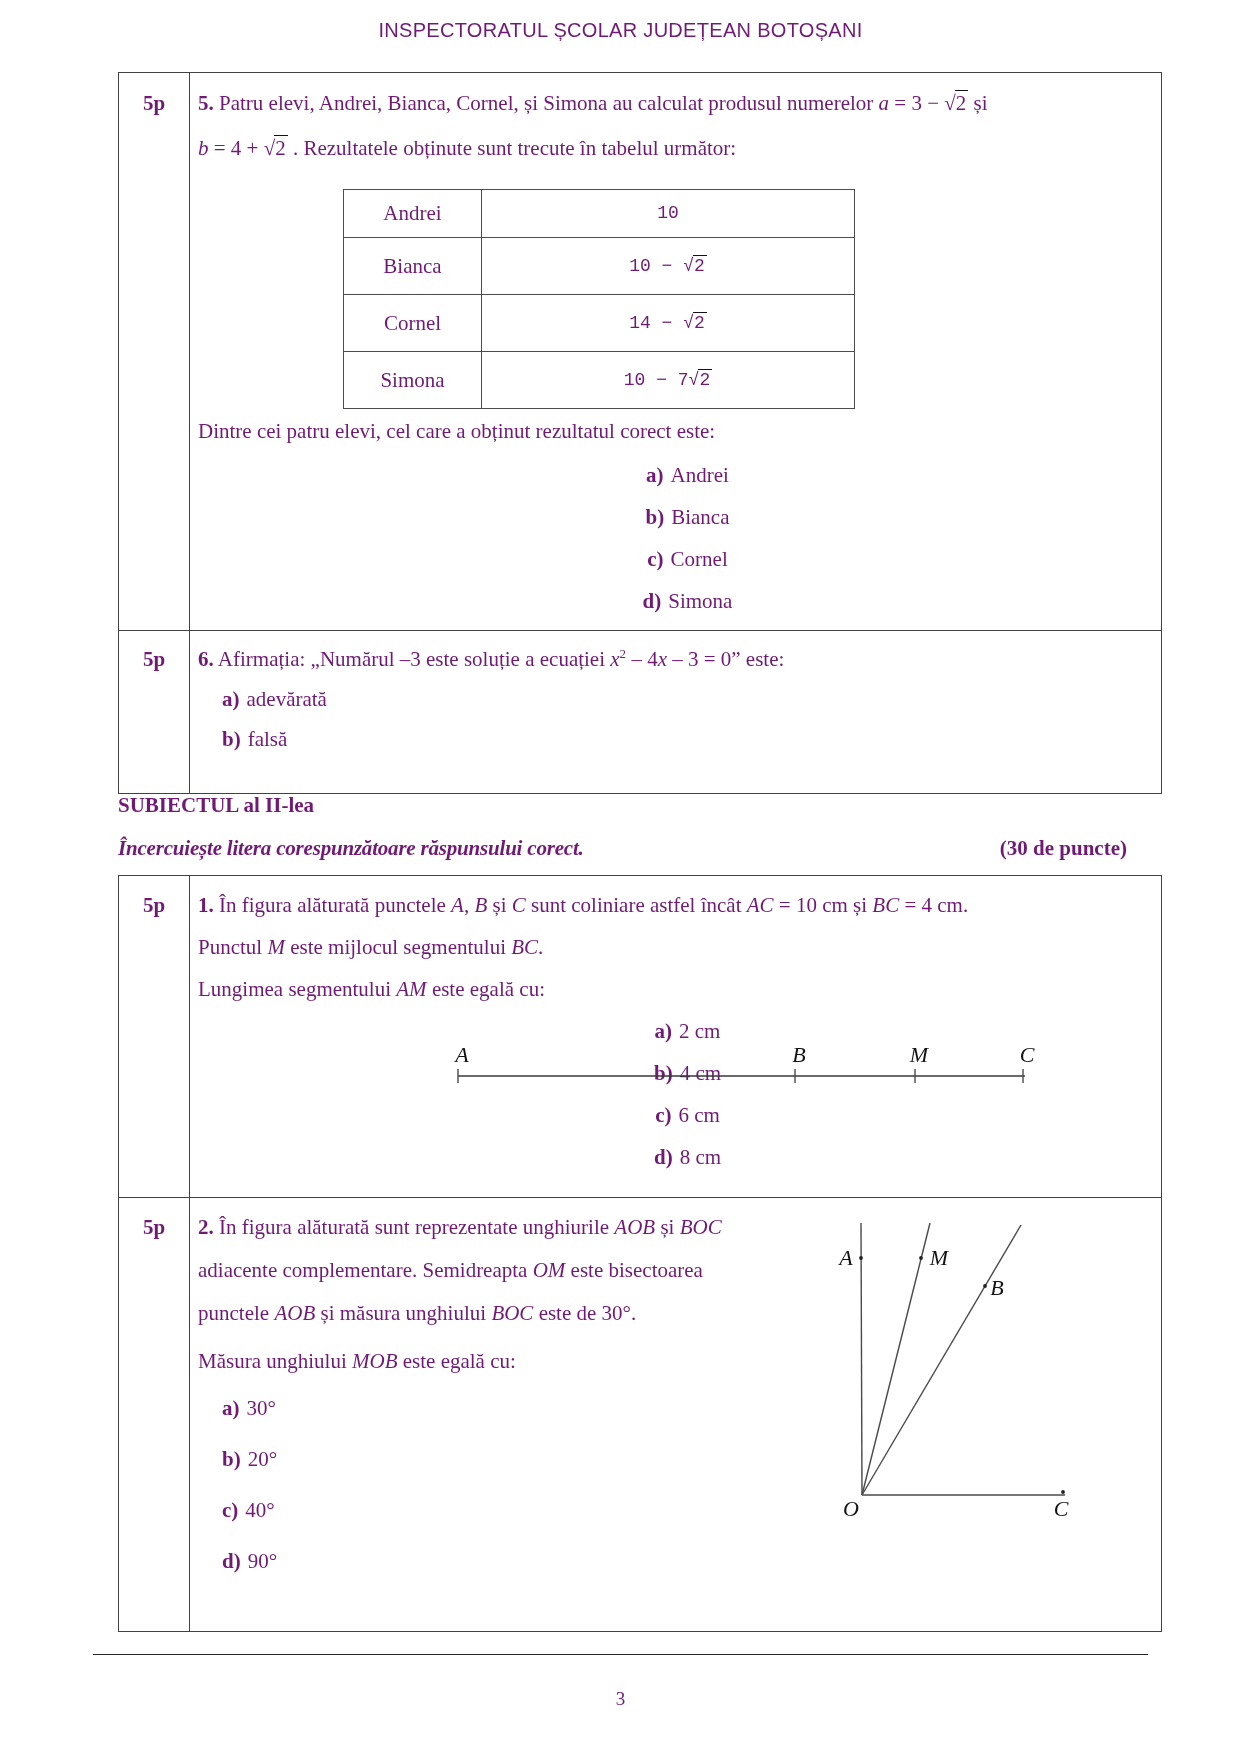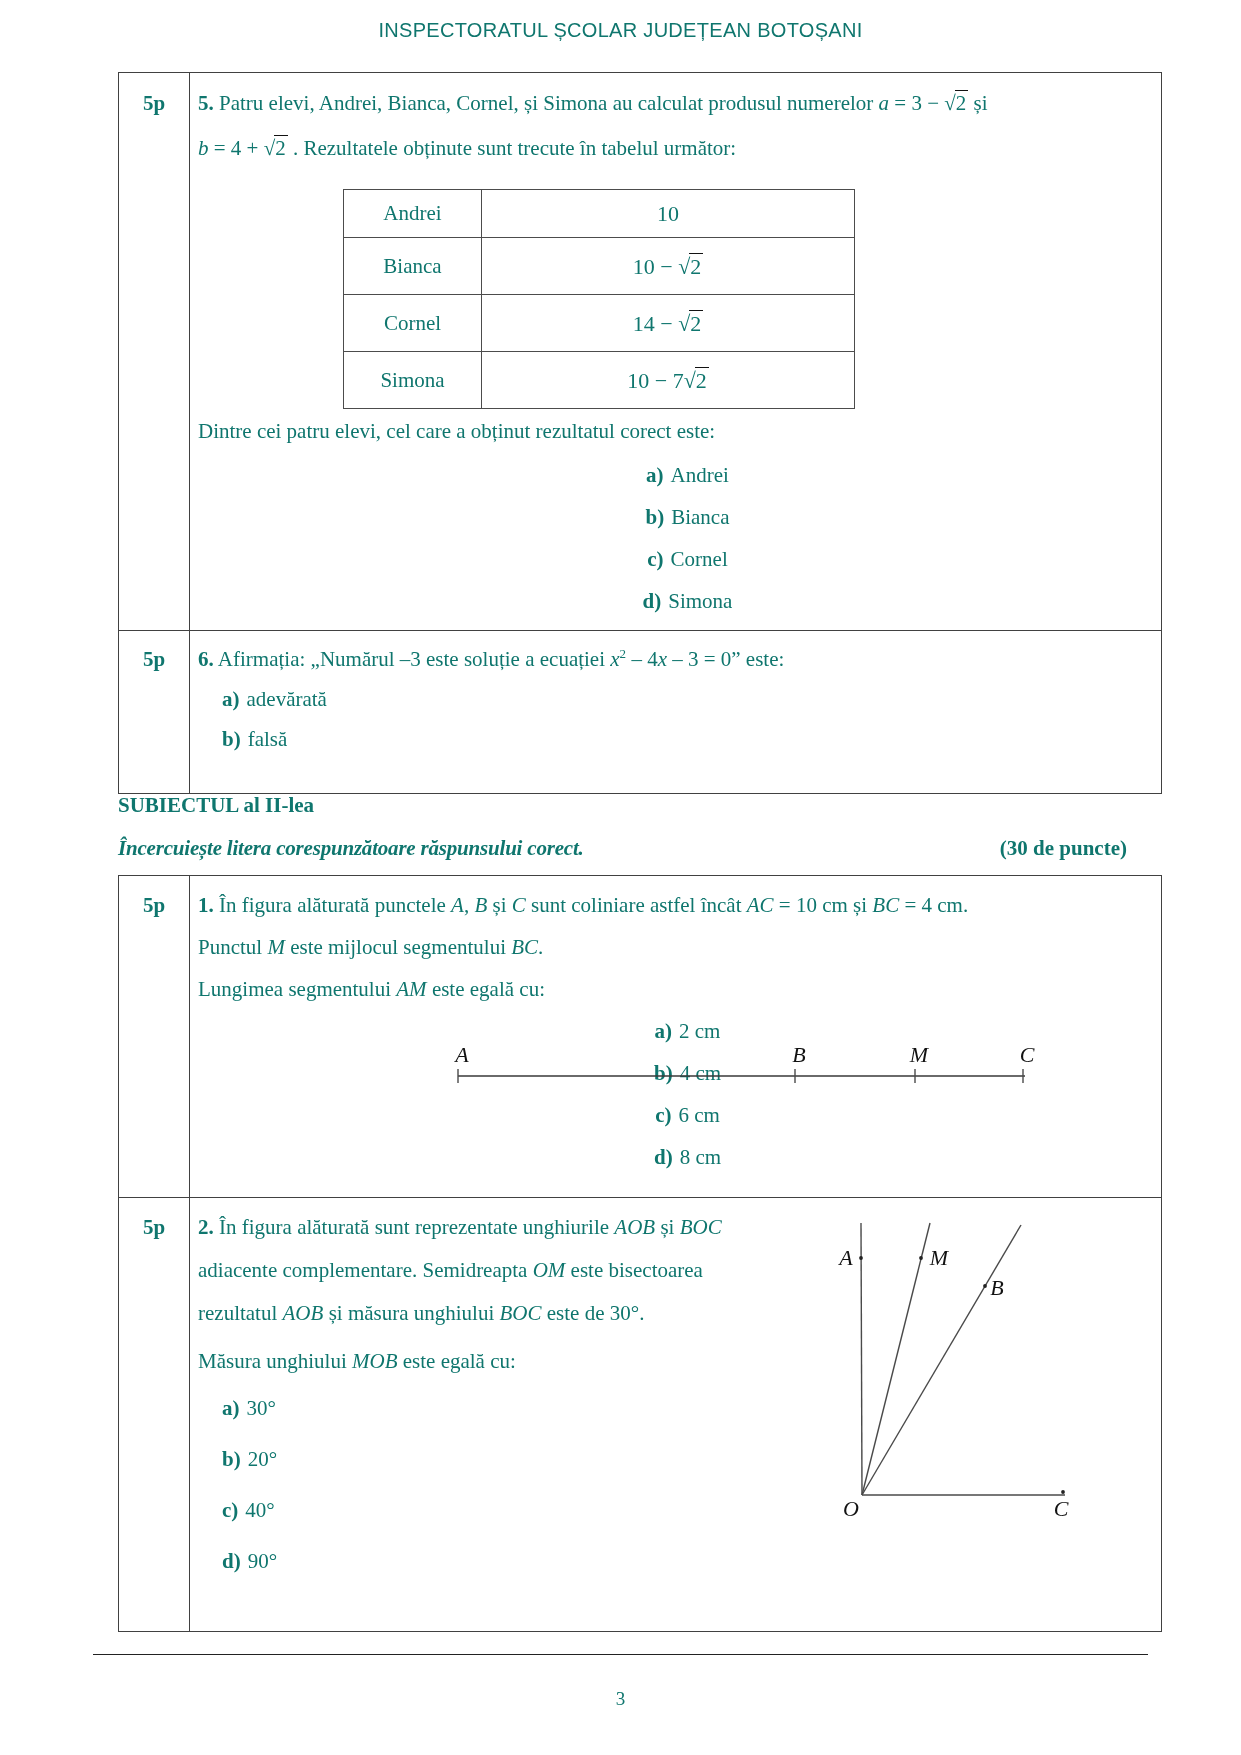--- a/index.html
+++ b/index.html
@@ -1,17 +1,17 @@
 <!DOCTYPE html>
 <html><head>
 <meta charset="utf-8">
 <style>
   html,body{margin:0;padding:0;background:#ffffff;}
   .page{position:relative;width:1241px;height:1755px;background:#fff;
-        font-family:"Liberation Serif",serif;color:#0f766e;overflow:hidden;}
+        font-family:"Liberation Serif",serif;color:#701a75;overflow:hidden;}
 
   .title{position:absolute;top:19px;left:0;width:100%;text-align:center;
          font-family:"Liberation Sans",sans-serif;font-size:20px;letter-spacing:.3px;}
 
   
   .qtable{border-collapse:collapse;position:absolute;table-layout:fixed;}
   .qtable > tbody > tr > td{border:1px solid #414141;vertical-align:top;padding:8px;}
   .t1{top:72px;left:118px;}
   .t2{top:875px;left:118px;}
   .pts{width:54px;text-align:center;font-weight:bold;font-size:21px;}
@@ -21,21 +21,21 @@
 
   .lh45{line-height:45px;} .lh40{line-height:40px;} .lh42{line-height:42px;} .lh43{line-height:43px;}
   .qline{white-space:nowrap;}
 
   
   .inner{border-collapse:collapse;margin:18px 0 0 145px;}
   .inner td{border:1px solid #4c4c4c;vertical-align:middle;text-align:center;}
   .inner tr td{height:54px;}
   .inner tr:first-child td{height:43px;}
   .iname{width:135px;font-size:21px;}
-  .ival{width:370px;font-size:22px;}
+  .ival{width:370px;font-size:18px;font-family:Liberation Mono, monospace;}
 
   
   .opts{padding-left:24px;}
   .optlabel{font-weight:bold;margin-right:7px;}
   .o42 .opt{line-height:42px;text-align:center;} .o40 .opt{line-height:40px;} .o51 .opt{line-height:51px;}
 
   .gap5{margin-top:5px;}
 
   
   .it{font-style:italic;}
@@ -149,21 +149,21 @@
             <text x="729" y="186" text-anchor="middle">M</text>
             <text x="837" y="186" text-anchor="middle">C</text>
           </svg>
         </td>
       </tr>
       <tr class="rh417">
         <td class="pts lh43">5p</td>
         <td class="cell lh43">
           <div class="qline"><span class="bd">2.</span><span> În figura alăturată sunt reprezentate unghiurile </span><span class="it">AOB</span><span> și </span><span class="it">BOC</span></div>
           <div class="qline"><span>adiacente complementare. Semidreapta </span><span class="it">OM</span><span> este bisectoarea</span></div>
-          <div class="qline"><span>rezultatul </span><span class="it">AOB</span><span> și măsura unghiului </span><span class="it">BOC</span><span> este de 30°.</span></div>
+          <div class="qline"><span>punctele </span><span class="it">AOB</span><span> și măsura unghiului </span><span class="it">BOC</span><span> este de 30°.</span></div>
           <div class="qline gap5"><span>Măsura unghiului </span><span class="it">MOB</span><span> este egală cu:</span></div>
           <div class="opts o51">
             <div class="opt"><span class="optlabel">a)</span><span>30°</span></div>
             <div class="opt"><span class="optlabel">b)</span><span>20°</span></div>
             <div class="opt"><span class="optlabel">c)</span><span>40°</span></div>
             <div class="opt"><span class="optlabel">d)</span><span>90°</span></div>
           </div>
           <svg class="fig" width="955" height="417" viewBox="0 0 955 417">
             <line x1="672" y1="297" x2="671" y2="25"></line>
             <line x1="672" y1="297" x2="740" y2="25"></line>

